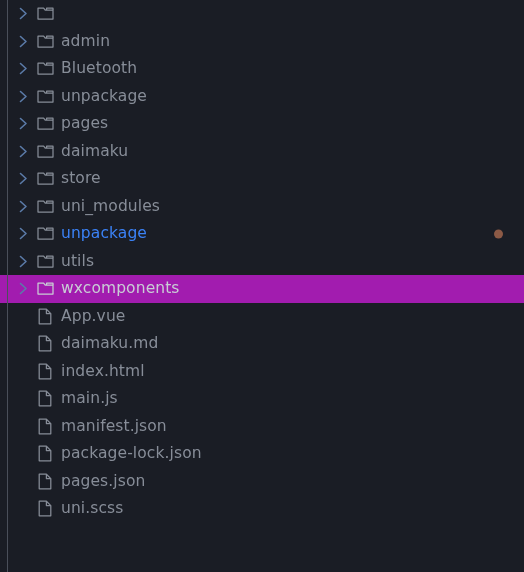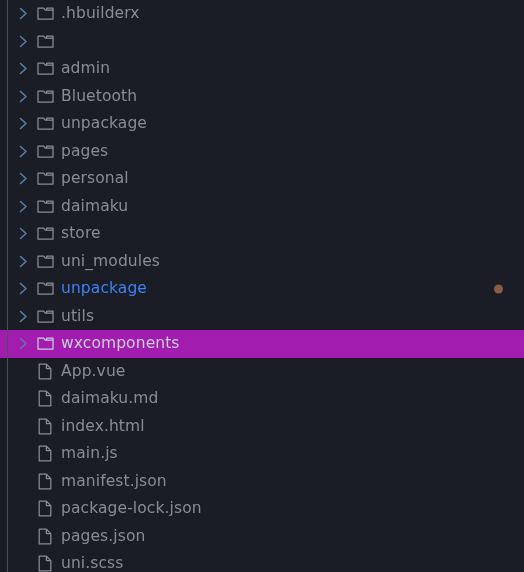--- a/index.html
+++ b/index.html
@@ -109,34 +109,20 @@
           <svg width="11" height="13" viewBox="0 0 11 13" fill="none" xmlns="http://www.w3.org/2000/svg">
             <path d="M2.5 1.5 L8 6.5 L2.5 11.5" stroke="#5b7ba8" stroke-width="1.6" stroke-linecap="round" stroke-linejoin="round" fill="none"></path>
           </svg>
         </span>
         <span class="icon">
           <svg width="17" height="15" viewBox="0 0 17 15" xmlns="http://www.w3.org/2000/svg">
             <path d="M1 2.2 H6.6 L8.2 4.0 H16 V13 H1 Z" fill="none" stroke="#878d98" stroke-width="1.25" stroke-linejoin="round"></path>
             <path d="M9.6 4.0 V2.2 H16 V4.0" fill="none" stroke="#878d98" stroke-width="1.25" stroke-linejoin="round"></path>
           </svg>
         </span>
-        <span class="label">.hbuilderx</span>
-      </div>
-      <div class="row">
-        <span class="twisty">
-          <svg width="11" height="13" viewBox="0 0 11 13" fill="none" xmlns="http://www.w3.org/2000/svg">
-            <path d="M2.5 1.5 L8 6.5 L2.5 11.5" stroke="#5b7ba8" stroke-width="1.6" stroke-linecap="round" stroke-linejoin="round" fill="none"></path>
-          </svg>
-        </span>
-        <span class="icon">
-          <svg width="17" height="15" viewBox="0 0 17 15" xmlns="http://www.w3.org/2000/svg">
-            <path d="M1 2.2 H6.6 L8.2 4.0 H16 V13 H1 Z" fill="none" stroke="#878d98" stroke-width="1.25" stroke-linejoin="round"></path>
-            <path d="M9.6 4.0 V2.2 H16 V4.0" fill="none" stroke="#878d98" stroke-width="1.25" stroke-linejoin="round"></path>
-          </svg>
-        </span>
       </div>
       <div class="row">
         <span class="twisty">
           <svg width="11" height="13" viewBox="0 0 11 13" fill="none" xmlns="http://www.w3.org/2000/svg">
             <path d="M2.5 1.5 L8 6.5 L2.5 11.5" stroke="#5b7ba8" stroke-width="1.6" stroke-linecap="round" stroke-linejoin="round" fill="none"></path>
           </svg>
         </span>
         <span class="icon">
           <svg width="17" height="15" viewBox="0 0 17 15" xmlns="http://www.w3.org/2000/svg">
             <path d="M1 2.2 H6.6 L8.2 4.0 H16 V13 H1 Z" fill="none" stroke="#878d98" stroke-width="1.25" stroke-linejoin="round"></path>
@@ -179,34 +165,20 @@
             <path d="M2.5 1.5 L8 6.5 L2.5 11.5" stroke="#5b7ba8" stroke-width="1.6" stroke-linecap="round" stroke-linejoin="round" fill="none"></path>
           </svg>
         </span>
         <span class="icon">
           <svg width="17" height="15" viewBox="0 0 17 15" xmlns="http://www.w3.org/2000/svg">
             <path d="M1 2.2 H6.6 L8.2 4.0 H16 V13 H1 Z" fill="none" stroke="#878d98" stroke-width="1.25" stroke-linejoin="round"></path>
             <path d="M9.6 4.0 V2.2 H16 V4.0" fill="none" stroke="#878d98" stroke-width="1.25" stroke-linejoin="round"></path>
           </svg>
         </span>
         <span class="label">pages</span>
-      </div>
-      <div class="row">
-        <span class="twisty">
-          <svg width="11" height="13" viewBox="0 0 11 13" fill="none" xmlns="http://www.w3.org/2000/svg">
-            <path d="M2.5 1.5 L8 6.5 L2.5 11.5" stroke="#5b7ba8" stroke-width="1.6" stroke-linecap="round" stroke-linejoin="round" fill="none"></path>
-          </svg>
-        </span>
-        <span class="icon">
-          <svg width="17" height="15" viewBox="0 0 17 15" xmlns="http://www.w3.org/2000/svg">
-            <path d="M1 2.2 H6.6 L8.2 4.0 H16 V13 H1 Z" fill="none" stroke="#878d98" stroke-width="1.25" stroke-linejoin="round"></path>
-            <path d="M9.6 4.0 V2.2 H16 V4.0" fill="none" stroke="#878d98" stroke-width="1.25" stroke-linejoin="round"></path>
-          </svg>
-        </span>
-        <span class="label">personal</span>
       </div>
       <div class="row">
         <span class="twisty">
           <svg width="11" height="13" viewBox="0 0 11 13" fill="none" xmlns="http://www.w3.org/2000/svg">
             <path d="M2.5 1.5 L8 6.5 L2.5 11.5" stroke="#5b7ba8" stroke-width="1.6" stroke-linecap="round" stroke-linejoin="round" fill="none"></path>
           </svg>
         </span>
         <span class="icon">
           <svg width="17" height="15" viewBox="0 0 17 15" xmlns="http://www.w3.org/2000/svg">
             <path d="M1 2.2 H6.6 L8.2 4.0 H16 V13 H1 Z" fill="none" stroke="#878d98" stroke-width="1.25" stroke-linejoin="round"></path>

